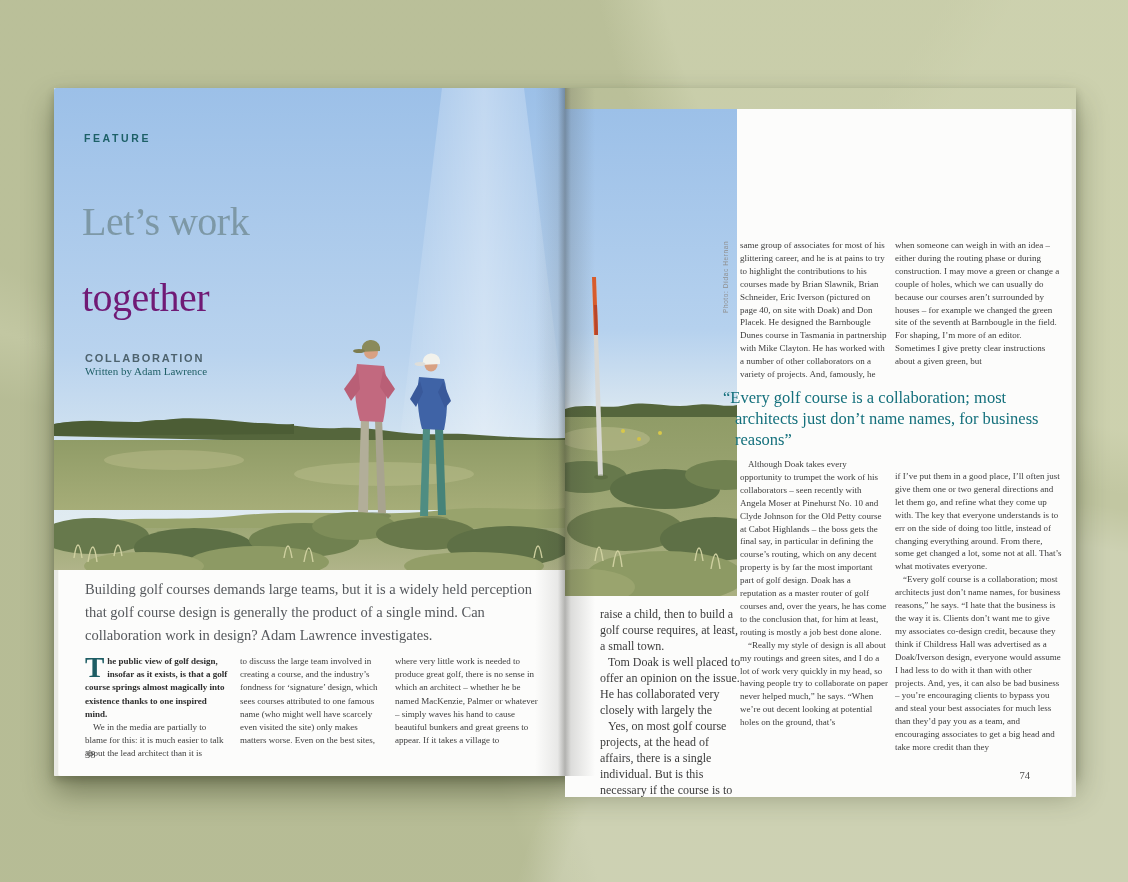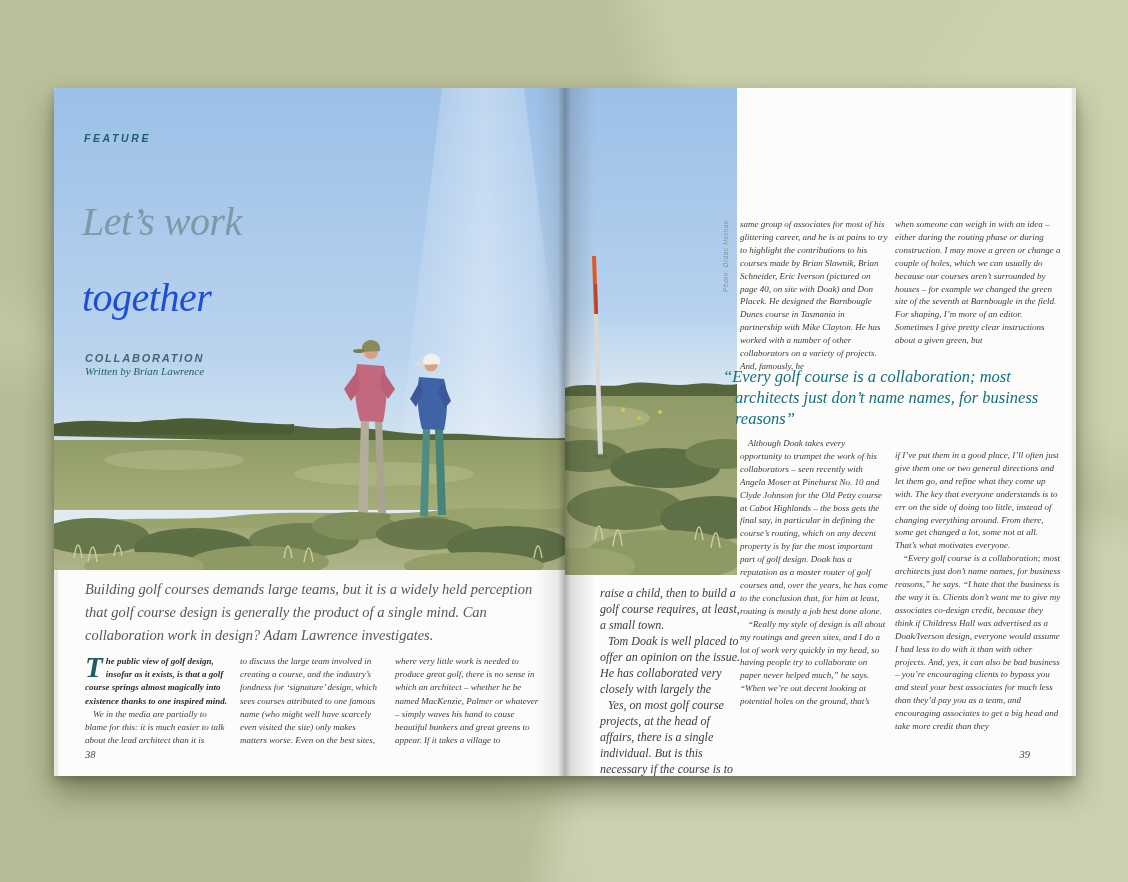--- a/index.html
+++ b/index.html
@@ -7,48 +7,48 @@
   body{
     font-family:"Liberation Serif", serif;
     background-color:#c2c7a2;
     background-image:
       radial-gradient(circle at 90% 115%, rgba(255,255,255,0.18) 0 33%, rgba(255,255,255,0) 36%),
       radial-gradient(circle at -10% 120%, rgba(173,179,139,0.55) 0 41%, rgba(173,179,139,0) 45%),
       radial-gradient(circle at 108% -15%, rgba(213,217,184,0.55) 0 36%, rgba(213,217,184,0) 40%),
       radial-gradient(circle at 30% -40%, rgba(178,184,144,0.5) 0 48%, rgba(178,184,144,0) 52%);
     overflow:hidden;
   }
-  .stage{ position:relative; width:1128px; height:882px;font-style:italic; }
+  .stage{ position:relative; width:1128px; height:882px; }
 
   .spread{
     position:absolute; left:54px; top:88px; width:1022px; height:688px;
     display:flex;
     box-shadow: 0 16px 28px rgba(45,50,25,0.45), 0 4px 8px rgba(45,50,25,0.28);
   }
   .page{ position:relative; width:511px; height:688px; background:#fcfcfb; overflow:hidden; }
   .page-left{ border-radius:2px 0 0 2px; box-shadow: inset 4px 0 0 #e9e9e4, inset 5px 0 0 #f7f7f3; }
-  .page-right{ border-radius:0 2px 2px 0; box-shadow: inset -4px 0 0 #e9e9e4, inset -5px 0 0 #f7f7f3; }
+  .page-right{ border-radius:0 2px 2px 0; box-shadow: inset -4px 0 0 #e9e9e4, inset -5px 0 0 #f7f7f3; margin-top: 21px; }
   .spine{
     position:absolute; left:481px; top:0; width:60px; height:100%; z-index:40; pointer-events:none;
     background:linear-gradient(to right, rgba(0,0,0,0) 0%, rgba(55,55,50,0.10) 38%,
       rgba(35,35,30,0.34) 50%, rgba(55,55,50,0.16) 60%, rgba(0,0,0,0) 100%);
   }
 
   
   .photo-left{ position:absolute; left:0; top:0; width:511px; height:482px; }
   .photo-left svg, .photo-right svg{ display:block; width:100%; height:100%; }
 
   .kicker{
     position:absolute; left:30px; top:44px; z-index:5;
     font-family:"Liberation Sans", sans-serif; font-size:10.5px; letter-spacing:2.6px;
     color:#1d6067; font-weight:600;
   }
   .headline{ position:absolute; left:28px; top:96px; z-index:5; font-size:40px; line-height:76px; letter-spacing:-0.5px; }
   .headline .l1{ color:#7d98a6; }
-  .headline .l2{ color:#1d4ed8; }
+  .headline .l2{ color:#701a75; }
   .category{
     position:absolute; left:31px; top:264px; z-index:5;
     font-family:"Liberation Sans", sans-serif; font-size:11px; letter-spacing:1.8px;
     color:#4d626d; font-weight:600;
   }
   .byline{ position:absolute; left:31px; top:277px; z-index:5; font-size:11px; color:#1f5f66; }
 
   .left-body{ position:absolute; left:31px; top:490px; width:463px; }
   .standfirst{ font-size:14.5px; line-height:23px; color:#54575b; }
   .cols{ display:flex; gap:11px; margin-top:8px; }
@@ -160,21 +160,21 @@
           <path d="M20,470 q4,-26 8,0 M34,474 q5,-30 9,0 M60,468 q4,-22 8,0 M230,470 q4,-24 8,0 M250,474 q5,-28 9,0 M480,470 q4,-24 8,0" stroke="#cfd0a0" stroke-width="1.4" fill="none"></path>
         </svg>
       </div>
 
       <div class="kicker">FEATURE</div>
       <div class="headline">
         <div class="l1">Let’s work</div>
         <div class="l2">together</div>
       </div>
       <div class="category">COLLABORATION</div>
-      <div class="byline">Written by Brian Lawrence</div>
+      <div class="byline">Written by Adam Lawrence</div>
 
       <div class="left-body">
         <div class="standfirst">Building golf courses demands large teams, but it is a widely held perception that golf course design is generally the product of a single mind. Can collaboration work in design? Adam Lawrence investigates.</div>
         <div class="cols">
           <div class="col">
             <p class="lead-para"><span class="dropcap">T</span><span>he public view of golf design, insofar as it exists, is that a golf course springs almost magically into existence thanks to one inspired mind.</span></p>
             <p class="indent">We in the media are partially to blame for this: it is much easier to talk about the lead architect than it is</p>
           </div>
           <div class="col">
             <p>to discuss the large team involved in creating a course, and the industry’s fondness for ‘signature’ design, which sees courses attributed to one famous name (who might well have scarcely even visited the site) only makes matters worse. Even on the best sites,</p>
@@ -247,18 +247,18 @@
         </div>
       <div class="rp-col col-b2">
           <p class="indent">Although Doak takes every opportunity to trumpet the work of his collaborators – seen recently with Angela Moser at Pinehurst No. 10 and Clyde Johnson for the Old Petty course at Cabot Highlands – the boss gets the final say, in particular in defining the course’s routing, which on any decent property is by far the most important part of golf design. Doak has a reputation as a master router of golf courses and, over the years, he has come to the conclusion that, for him at least, routing is mostly a job best done alone.</p>
           <p class="indent">“Really my style of design is all about my routings and green sites, and I do a lot of work very quickly in my head, so having people try to collaborate on paper never helped much,” he says. “When we’re out decent looking at potential holes on the ground, that’s</p>
         </div>
       <div class="rp-col col-c2">
           <p>if I’ve put them in a good place, I’ll often just give them one or two general directions and let them go, and refine what they come up with. The key that everyone understands is to err on the side of doing too little, instead of changing everything around. From there, some get changed a lot, some not at all. That’s what motivates everyone.</p>
           <p class="indent">“Every golf course is a collaboration; most architects just don’t name names, for business reasons,” he says. “I hate that the business is the way it is. Clients don’t want me to give my associates co-design credit, because they think if Childress Hall was advertised as a Doak/Iverson design, everyone would assume I had less to do with it than with other projects. And, yes, it can also be bad business – you’re encouraging clients to bypass you and steal your best associates for much less than they’d pay you as a team, and encouraging associates to get a big head and take more credit than they</p>
         </div>
 
-      <div class="pageno pageno-right">39</div>
+      <div class="pageno pageno-right">74</div>
     </div>
 
     <div class="spine"></div>
   </div>
 </div>
 
 </body></html>

